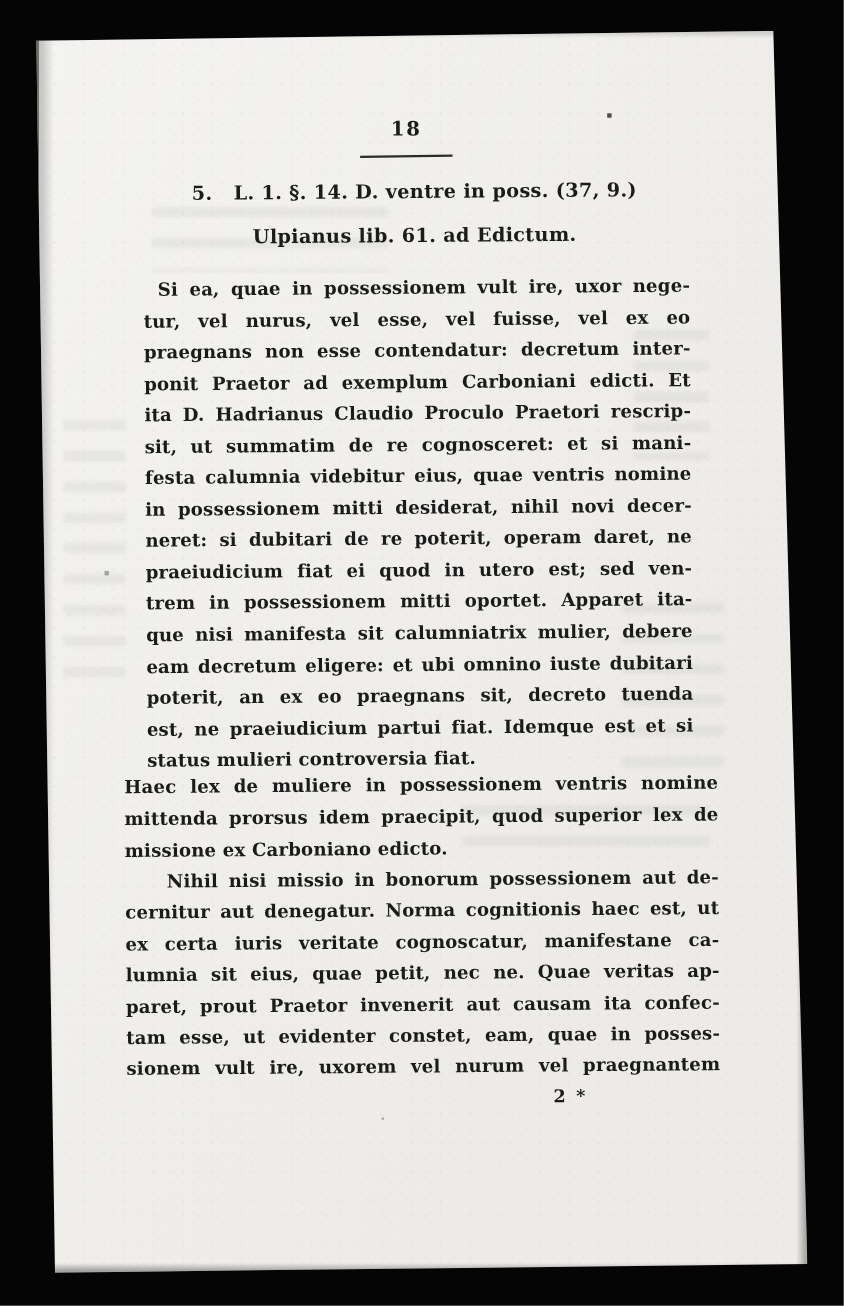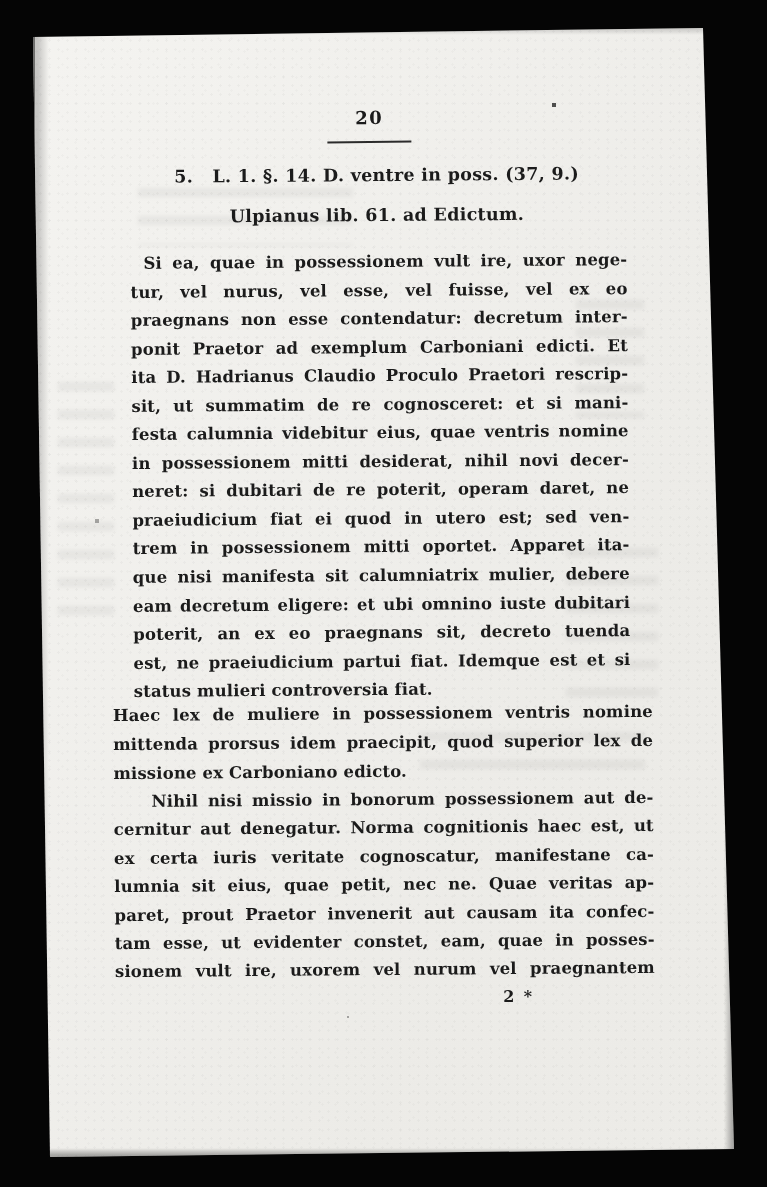--- a/index.html
+++ b/index.html
@@ -104,21 +104,21 @@
 <div class="sheet">
   <div class="ghost g1"></div>
   <div class="ghost g2"></div>
   <div class="ghost g3"></div>
   <div class="ghost g4"></div>
   <div class="ghost g5"></div>
   <div class="specks"></div>
   <div class="edge-shade"></div>
 
   <div class="content">
-    <div class="pagenum">20</div>
+    <div class="pagenum">18</div>
     <div class="pagenum-rule"></div>
 
     <div class="heading">5.   L. 1. §. 14. D. ventre in poss. (37, 9.)</div>
     <div class="subheading">Ulpianus lib. 61. ad Edictum.</div>
 
     <div class="para quote">
       <div class="ln indent">Si ea, quae in possessionem vult ire, uxor nege-</div>
       <div class="ln">tur, vel nurus, vel esse, vel fuisse, vel ex eo</div>
       <div class="ln">praegnans non esse contendatur: decretum inter-</div>
       <div class="ln">ponit Praetor ad exemplum Carboniani edicti. Et</div>

